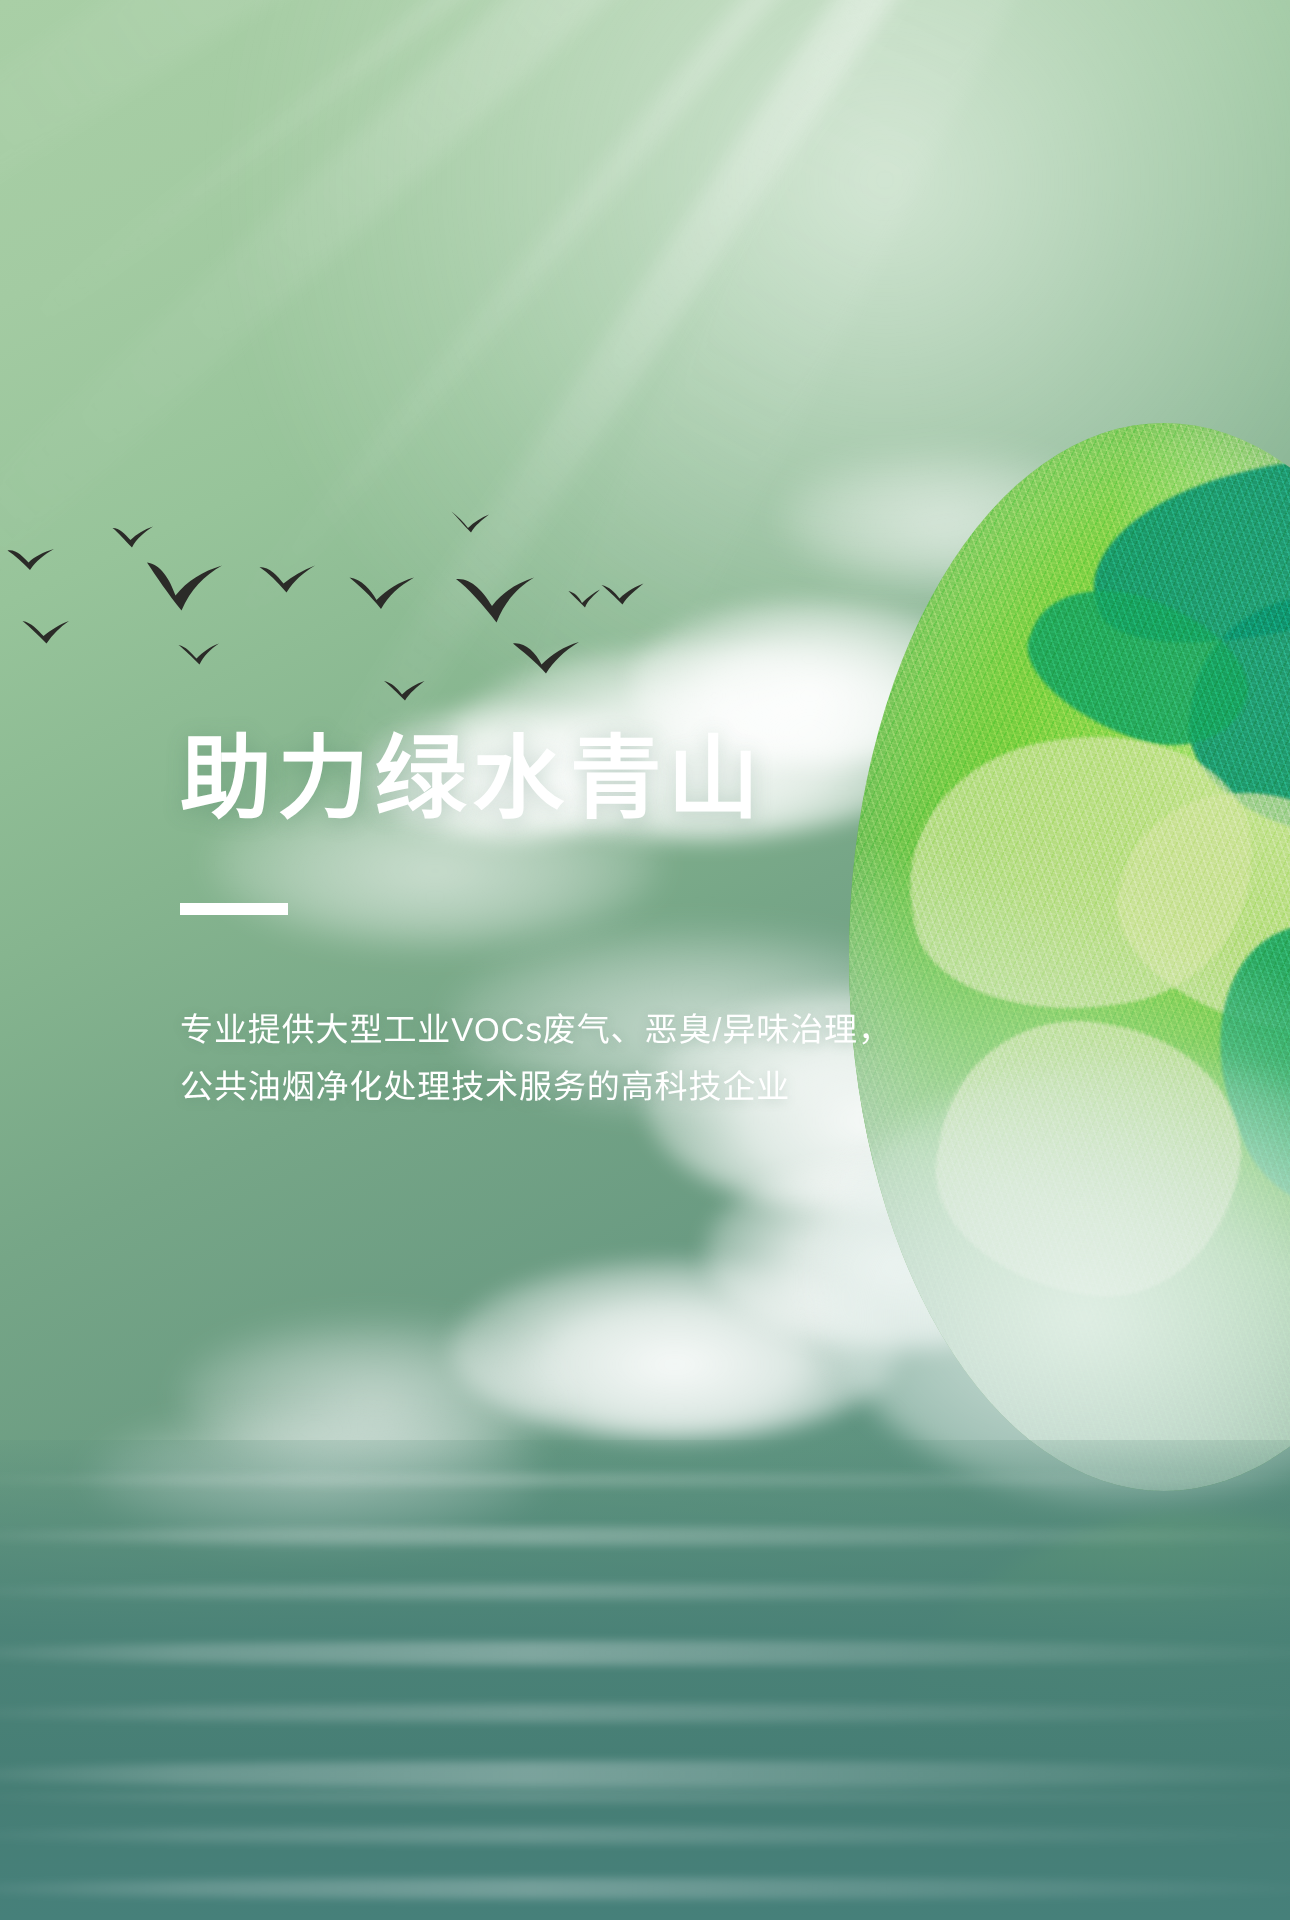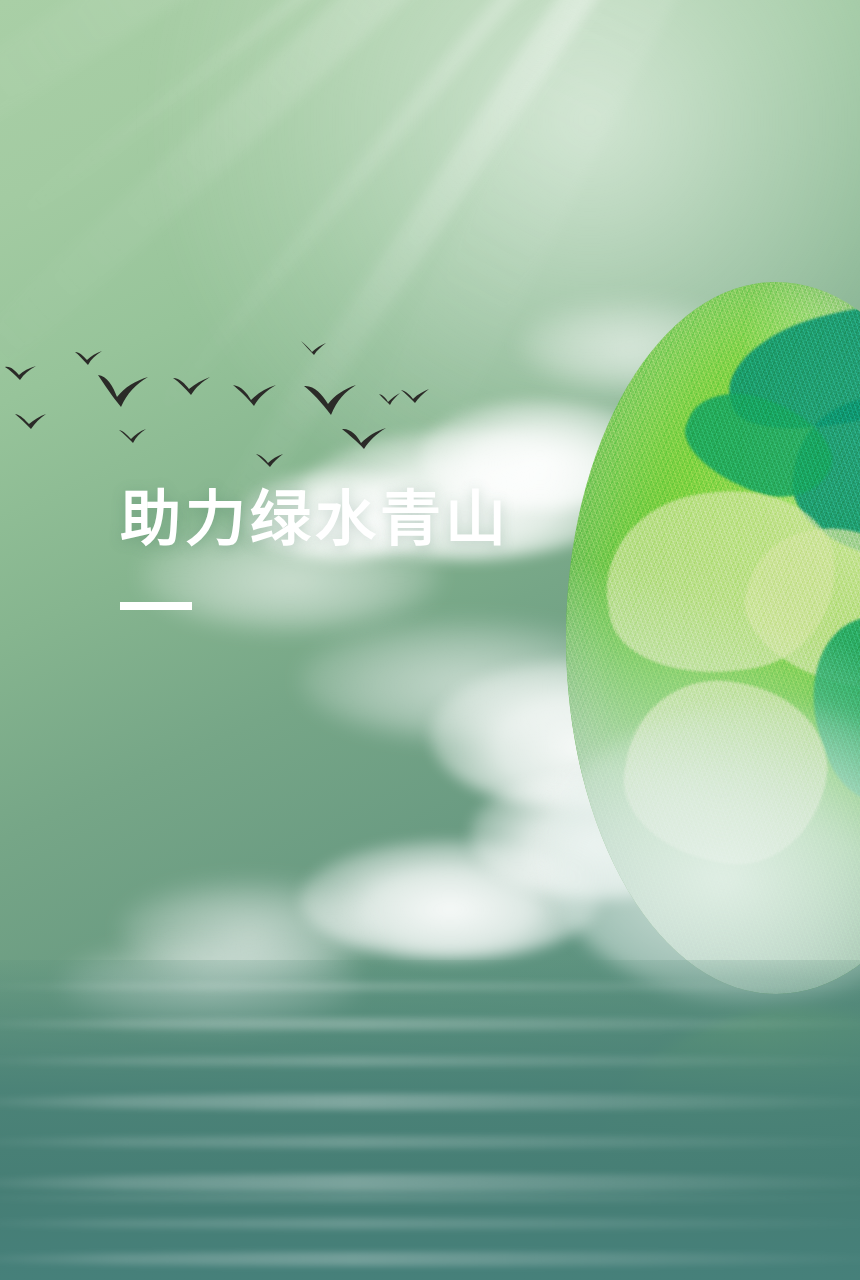--- a/index.html
+++ b/index.html
@@ -266,16 +266,18 @@
     <div class="wave" style="top:292px;height:14px;opacity:.40;"></div>
     <div class="wave" style="top:234px;height:8px;opacity:.26;"></div>
   </div>
 
   <div class="content">
     <div class="headline">
       <div>助力绿水青山</div>
     </div>
     <div class="divider"></div>
     <div class="subtitle">
+      <div>专业提供大型工业VOCs废气、恶臭/异味治理，</div>
+      <div>公共油烟净化处理技术服务的高科技企业</div>
     </div>
   </div>
 
 </div>
 
 </body></html>

